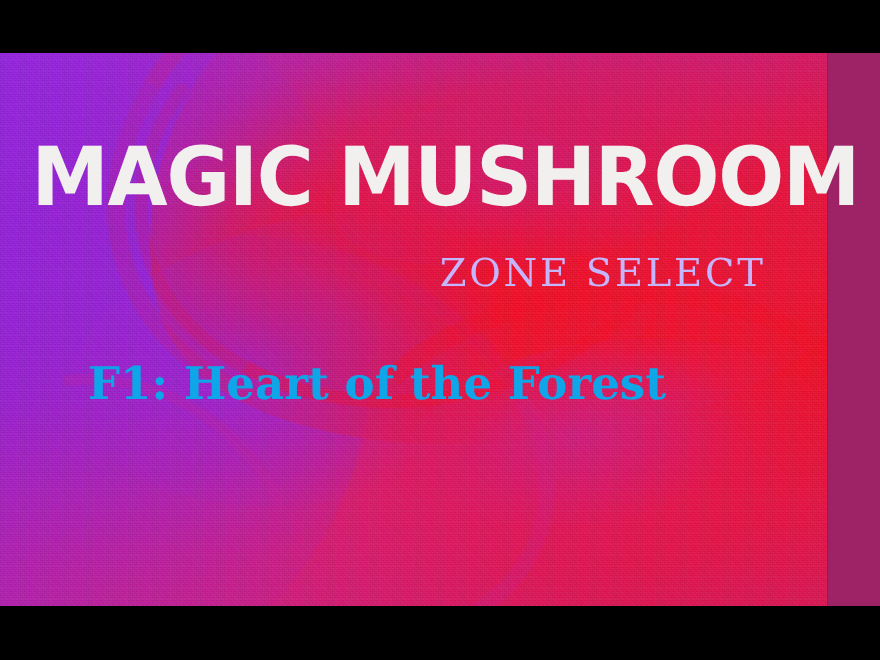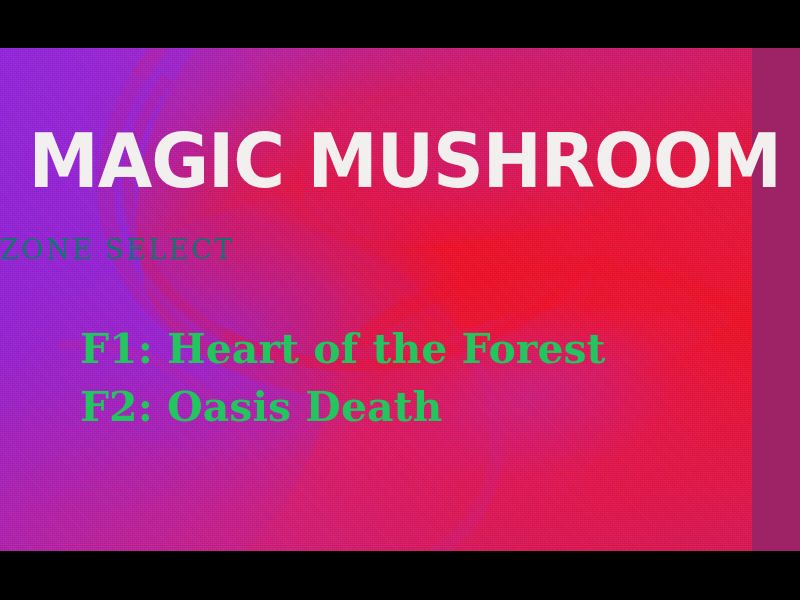--- a/index.html
+++ b/index.html
@@ -281,42 +281,42 @@
     text-align: center;
     transform: scaleX(1.06);
     transform-origin: left center;
   }
 
   #zone-select-label {
     position: absolute;
     left: 0px;
     top: 184px;
     width: 696px;
-    text-align: left;
+    text-align: right;
     font-family: "DejaVu Serif", serif;
     font-weight: 400;
-    font-size: 27px;
+    font-size: 35px;
     line-height: 35px;
     letter-spacing: 2.5px;
-    color: #0f766e;
+    color: #c4b5fd;
     white-space: nowrap;
   }
 
   #zone-menu {
     position: absolute;
     left: 80px;
     top: 272px;
     width: 640px;
   }
   .zone-entry {
     font-family: "DejaVu Serif", serif;
     font-weight: 700;
     font-size: 41px;
     line-height: 58px;
-    color: #22c55e;
+    color: #0ea5e9;
     white-space: nowrap;
     letter-spacing: 0px;
   }
 </style>
 </head>
 <body>
 
 <div id="screen">
 
   <div id="viewport">
@@ -344,21 +344,20 @@
     <div id="side-band"></div>
 
     <div id="text-layer">
 
       <div id="game-title">MAGIC  MUSHROOM</div>
 
       <div id="zone-select-label">ZONE SELECT</div>
 
       <div id="zone-menu">
         <div class="zone-entry">F1: Heart of the Forest</div>
-        <div class="zone-entry">F2: Oasis Death</div>
       </div>
 
     </div>
   </div>
 
   <div class="letterbox" id="letterbox-top"></div>
   <div class="letterbox" id="letterbox-bottom"></div>
 
 </div>
 

